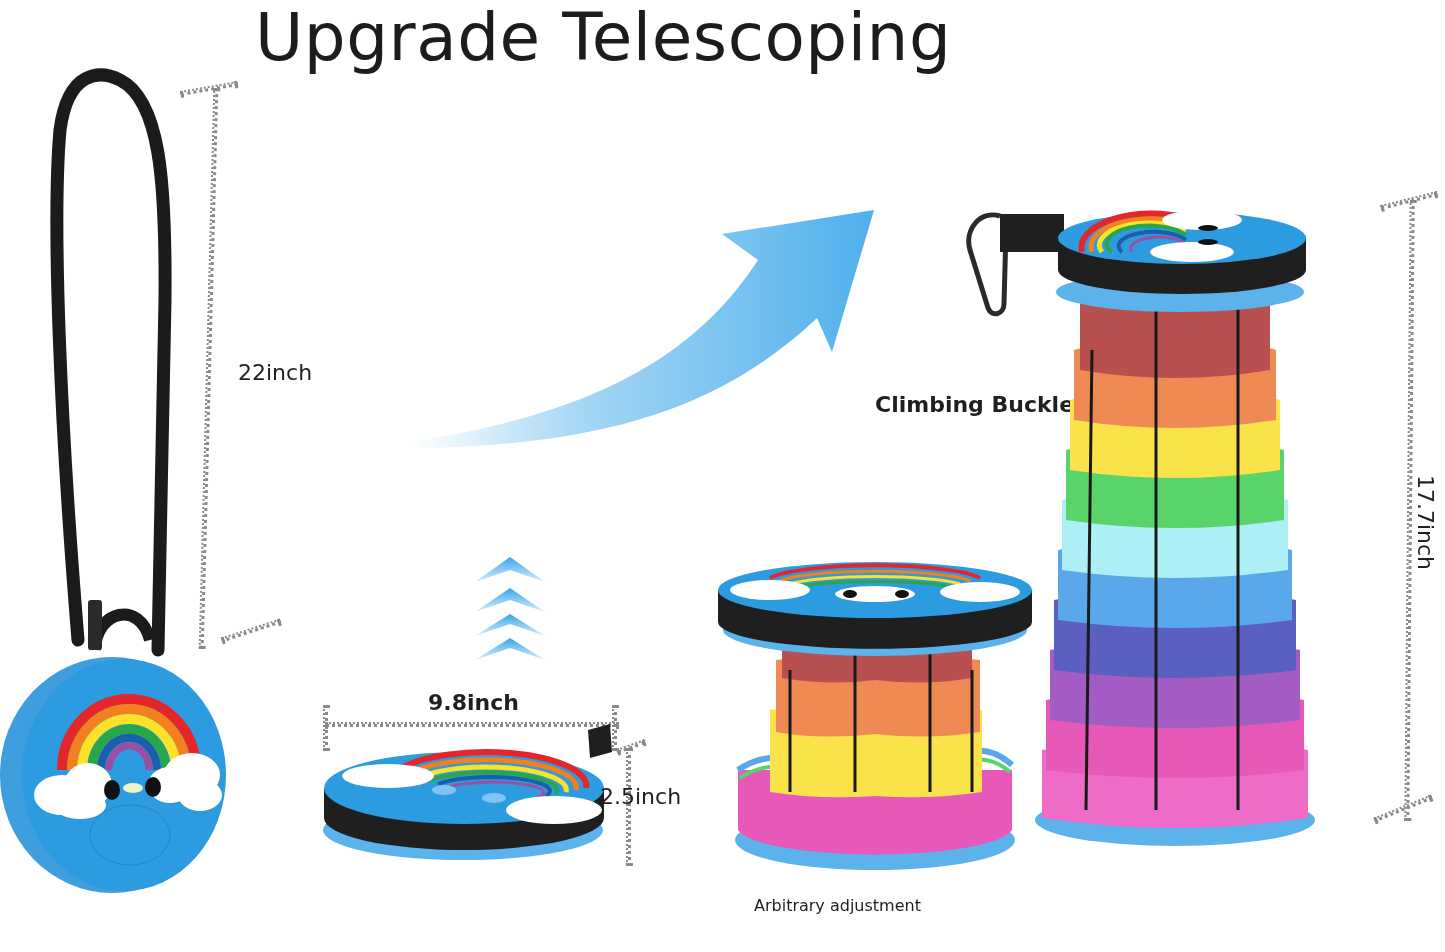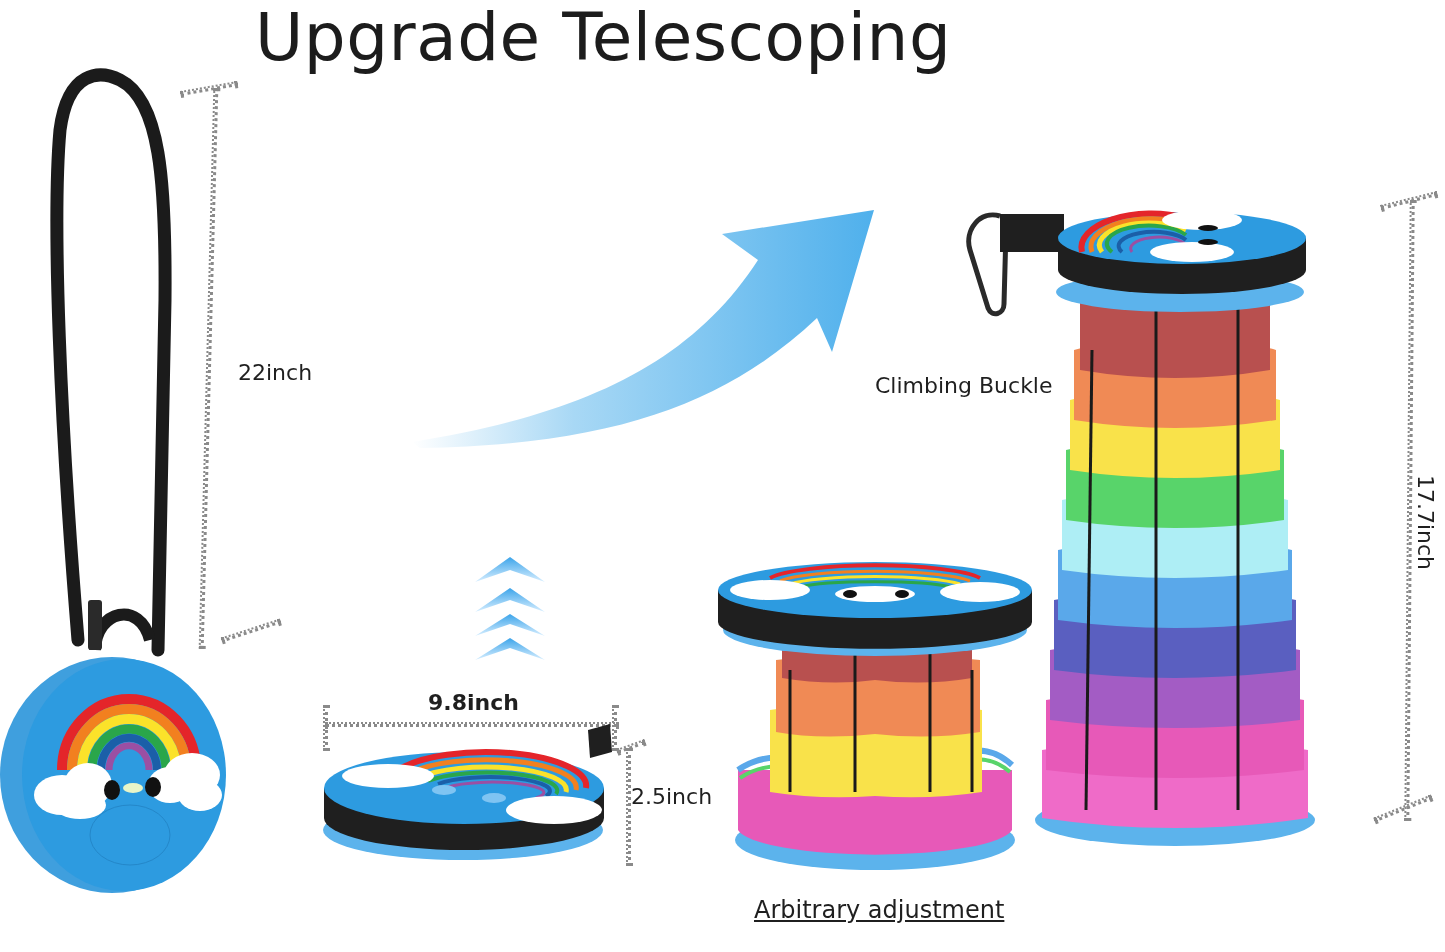--- a/index.html
+++ b/index.html
@@ -100,21 +100,21 @@
     <path d="M130 69 A 50 10 0 0 1 218 80" fill="none" stroke="#9b4fa3" stroke-width="3"></path>
   </g>
   <ellipse cx="70" cy="58" rx="46" ry="12" fill="#ffffff"></ellipse>
   <ellipse cx="236" cy="92" rx="48" ry="14" fill="#ffffff"></ellipse>
   <ellipse cx="126" cy="72" rx="12" ry="5" fill="#7fc4f2"></ellipse>
   <ellipse cx="176" cy="80" rx="12" ry="5" fill="#7fc4f2"></ellipse>
 </svg>
 
 <div class="dim-line" style="left:626px;top:748px;width:0;height:112px;border-left-width:2px;"></div>
 <div class="dim-line" style="left:616px;top:744px;width:24px;height:0;border-top-width:2px;transform:rotate(-20deg);"></div>
-<div class="abs label" style="left:631px;top:784px;">2.5inch</div>
+<div class="abs label" style="left:600px;top:784px;">2.5inch</div>
 
 <svg width="330" height="320" style="left:710px;top:560px">
 
   <ellipse cx="165" cy="280" rx="140" ry="30" fill="#5cb3ec"></ellipse>
   <path d="M28 210 L28 270 A 138 28 0 0 0 302 270 L302 210 Z" fill="#e759b8"></path>
   <path d="M28 210 Q 60 188 100 205 Q 140 180 170 200 Q 210 178 240 198 Q 275 180 302 205" fill="none" stroke="#5aa8ea" stroke-width="6"></path>
   <path d="M30 218 Q 60 198 100 212 Q 140 190 170 208 Q 210 188 240 206 Q 275 190 300 212" fill="none" stroke="#58d46a" stroke-width="4"></path>
 
   <path d="M60 150 L60 232 Q 110 240 165 236 Q 220 240 272 232 L272 150 Q 220 142 165 152 Q 110 142 60 150 Z" fill="#f9e24a"></path>
 
@@ -137,23 +137,23 @@
     <path d="M70 21 A 100 14 0 0 1 260 21" fill="none" stroke="#f2801f" stroke-width="3"></path>
     <path d="M80 24 A 90 11 0 0 1 250 24" fill="none" stroke="#fbe22a" stroke-width="3"></path>
     <path d="M90 27 A 80 8 0 0 1 240 27" fill="none" stroke="#2aa64a" stroke-width="3"></path>
   </g>
   <ellipse cx="60" cy="30" rx="40" ry="10" fill="#ffffff"></ellipse>
   <ellipse cx="270" cy="32" rx="40" ry="10" fill="#ffffff"></ellipse>
   <ellipse cx="165" cy="34" rx="40" ry="8" fill="#ffffff"></ellipse>
   <ellipse cx="140" cy="34" rx="7" ry="4" fill="#111"></ellipse>
   <ellipse cx="192" cy="34" rx="7" ry="4" fill="#111"></ellipse>
 </svg>
-<div class="abs label" style="left:754px;top:896px;font-size:24px;text-decoration:underline;">Arbitrary adjustment</div>
+<div class="abs label" style="left:754px;top:896px;font-size:16px;">Arbitrary adjustment</div>
 
-<div class="abs label" style="left:875px;top:373px;">Climbing Buckle</div>
+<div class="abs label" style="left:875px;top:392px;font-weight:bold;">Climbing Buckle</div>
 
 <svg width="420" height="660" style="left:960px;top:190px">
 
   <ellipse cx="215" cy="630" rx="140" ry="26" fill="#5cb3ec"></ellipse>
 
   <g>
     <path d="M82 560 L82 628 Q 215 648 348 628 L348 560 Q 280 548 215 560 Q 150 548 82 560 Z" fill="#ef6bc8"></path>
     <path d="M86 510 L86 580 Q 215 596 344 580 L344 510 Q 280 498 215 510 Q 150 498 86 510 Z" fill="#e759b8"></path>
     <path d="M90 460 L90 530 Q 215 546 340 530 L340 460 Q 280 448 215 460 Q 150 448 90 460 Z" fill="#a35cc4"></path>
     <path d="M94 410 L94 480 Q 215 496 336 480 L336 410 Q 280 398 215 410 Q 150 398 94 410 Z" fill="#5a5fc0"></path>

